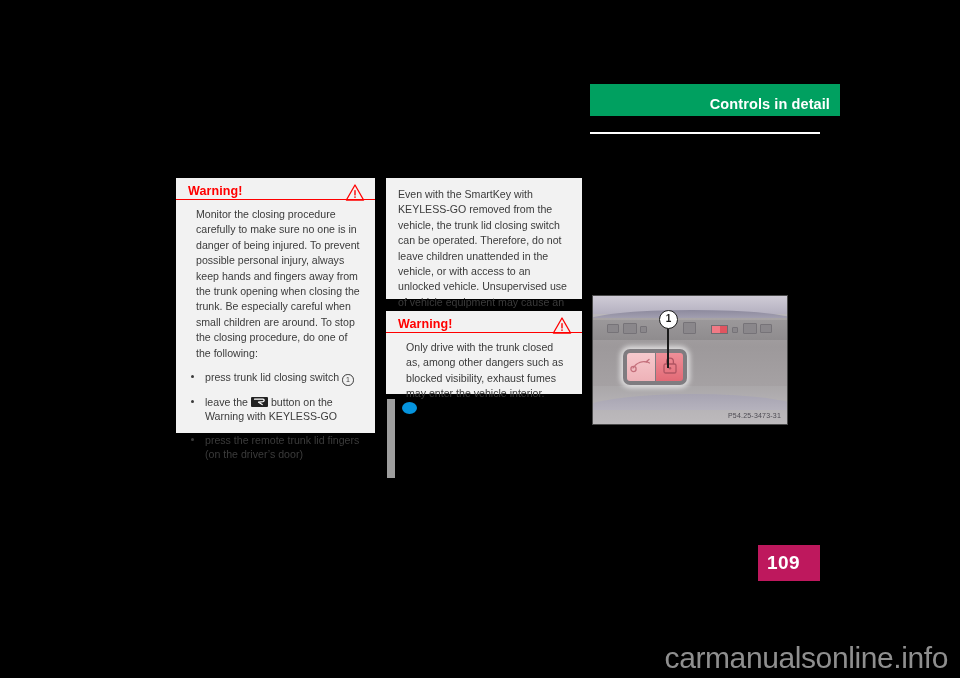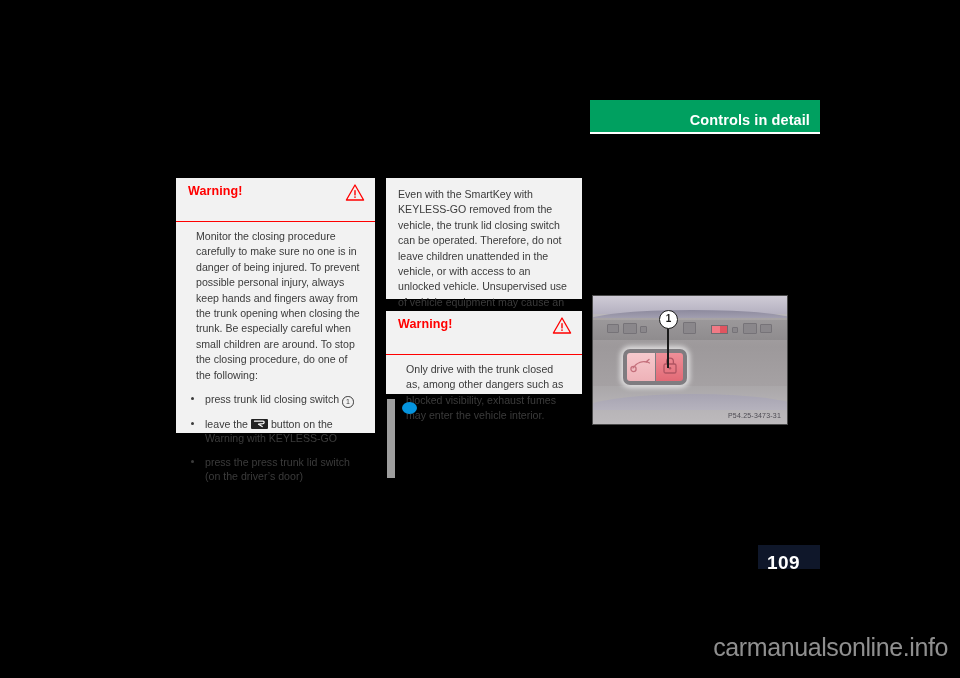--- a/index.html
+++ b/index.html
@@ -12,22 +12,22 @@
     height: 678px;
     position: relative;
     overflow: hidden;
     font-family: "Liberation Sans", sans-serif;
   }
 
   
   #header-bar {
     position: absolute;
     left: 590px;
-    top: 100px;
-    width: 230px;
+    top: 84px;
+    width: 250px;
     height: 32px;
     background: #00A060;
   }
   #header-title {
     position: absolute;
     right: 10px;
     bottom: 4px;
     color: #ffffff;
     font-size: 14.5px;
     font-weight: bold;
@@ -46,21 +46,21 @@
   
   .panel {
     position: absolute;
     background: #F2F2F2;
     box-sizing: border-box;
   }
 
   
   .warn-head {
     position: relative;
-    height: 44px;
+    height: 22px;
     border-bottom: 1.6px solid #FF0000;
     box-sizing: border-box;
   }
   .warn-title {
     position: absolute;
     left: 12px;
     top: 6px;
     color: #FF0000;
     font-size: 12.5px;
     font-weight: bold;
@@ -276,40 +276,40 @@
     letter-spacing: 0.2px;
     font-family: "Liberation Sans", sans-serif;
   }
 
   
   #page-num-box {
     position: absolute;
     left: 758px;
     top: 545px;
     width: 62px;
-    height: 24px;
-    background: #0f172a;
+    height: 36px;
+    background: #be185d;
   }
   #page-num {
     position: absolute;
     left: 9px;
     top: 7px;
     color: #ffffff;
     font-size: 19px;
     font-weight: bold;
     letter-spacing: 0.4px;
   }
 
   
   #watermark {
     position: absolute;
     right: 12px;
-    bottom: 16px;
+    bottom: 3px;
     color: #8f8f8f;
-    font-size: 25px;
+    font-size: 30px;
     letter-spacing: -0.4px;
     white-space: nowrap;
     margin-left: 42px;
   }
 </style>
 </head>
 <body>
 
 <div id="header-bar">
   <span id="header-title">Controls in detail</span>
@@ -336,21 +336,21 @@
     <li>
       <span>leave the</span>
       <span class="key-btn-icon">
         <svg width="13" height="8" viewBox="0 0 13 8">
           <path d="M1.5 1.2 L10 1.2 C11.6 1.2 11.6 3.2 10 3.6 L5.5 4.2 L9.2 6.6" fill="none" stroke="#ffffff" stroke-width="1.2" stroke-linecap="round" stroke-linejoin="round"></path>
         </svg>
       </span>
       <span>button on the Warning with KEYLESS-GO</span>
     </li>
     <li>
-      <span>press the press trunk lid switch (on the driver’s door)</span>
+      <span>press the remote trunk lid fingers (on the driver’s door)</span>
     </li>
   </ul>
 </div>
 
 <div class="panel" id="info-box">
   <div class="warn-body">Even with the SmartKey with KEYLESS-GO removed from the vehicle, the trunk lid closing switch can be operated. Therefore, do not leave children unattended in the vehicle, or with access to an unlocked vehicle. Unsupervised use of vehicle equipment may cause an accident and/or serious personal injury.</div>
 </div>
 
 <div class="panel" id="warn-box-2">
   <div class="warn-head">

